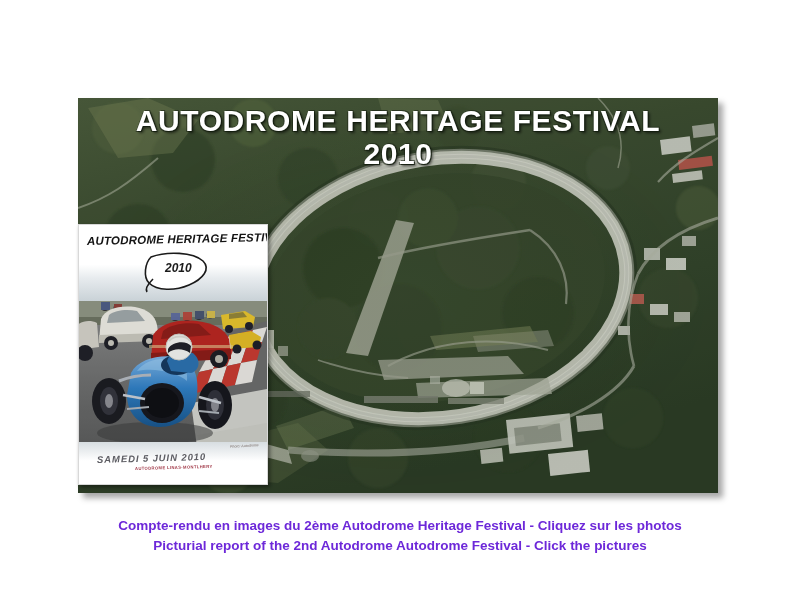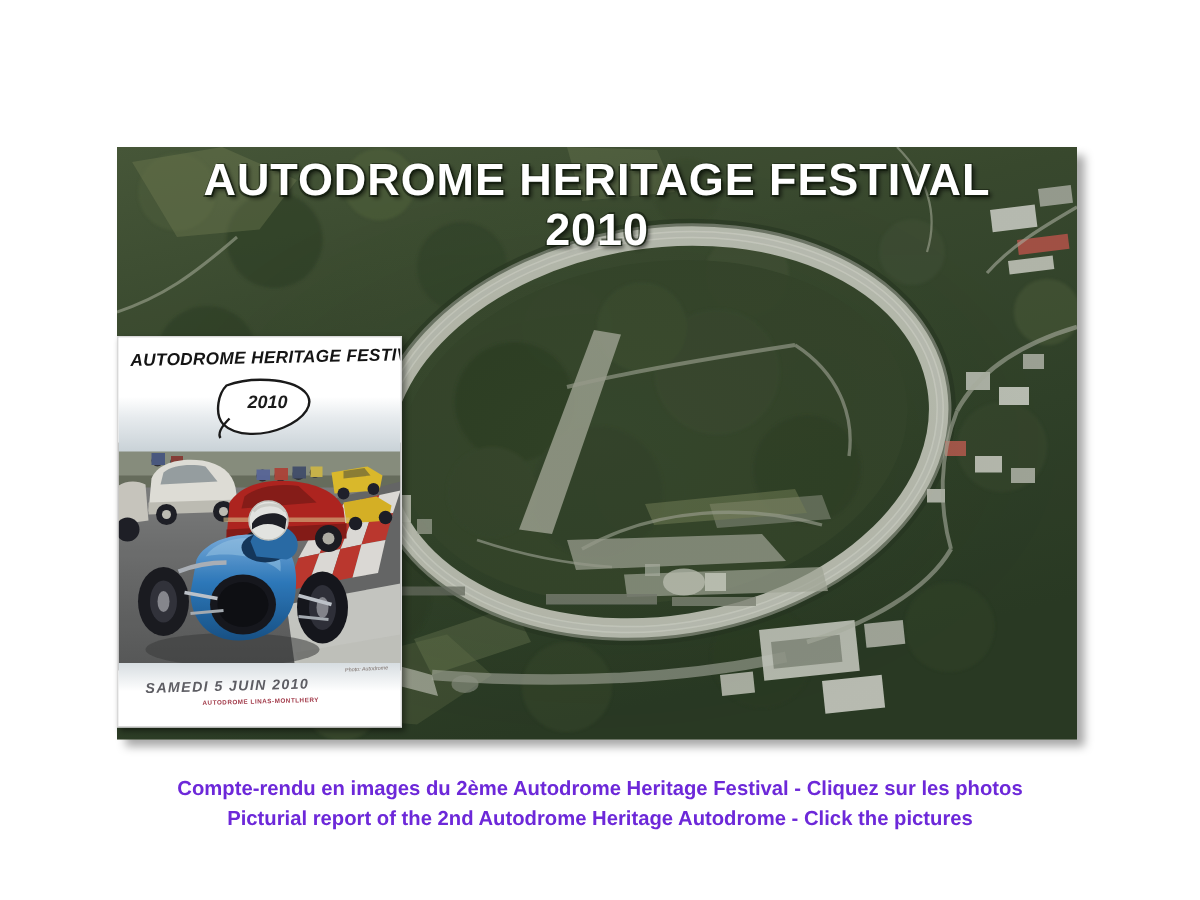--- a/index.html
+++ b/index.html
@@ -510,14 +510,14 @@
     <div class="poster-foot">
       <div class="poster-foot-date">SAMEDI 5 JUIN 2010</div>
       <div class="poster-foot-sub">AUTODROME LINAS-MONTLHERY</div>
       <div class="poster-foot-credit">Photo: Autodrome</div>
     </div>
   </div>
 </div>
 
 <div id="caption">
   <span class="cap-line">Compte-rendu en images du 2ème Autodrome Heritage Festival - Cliquez sur les photos</span>
-  <span class="cap-line">Picturial report of the 2nd Autodrome Heritage Autodrome - Click the pictures</span>
+  <span class="cap-line">Picturial report of the 2nd Autodrome Autodrome Festival - Click the pictures</span>
 </div>
 
 </body></html>

